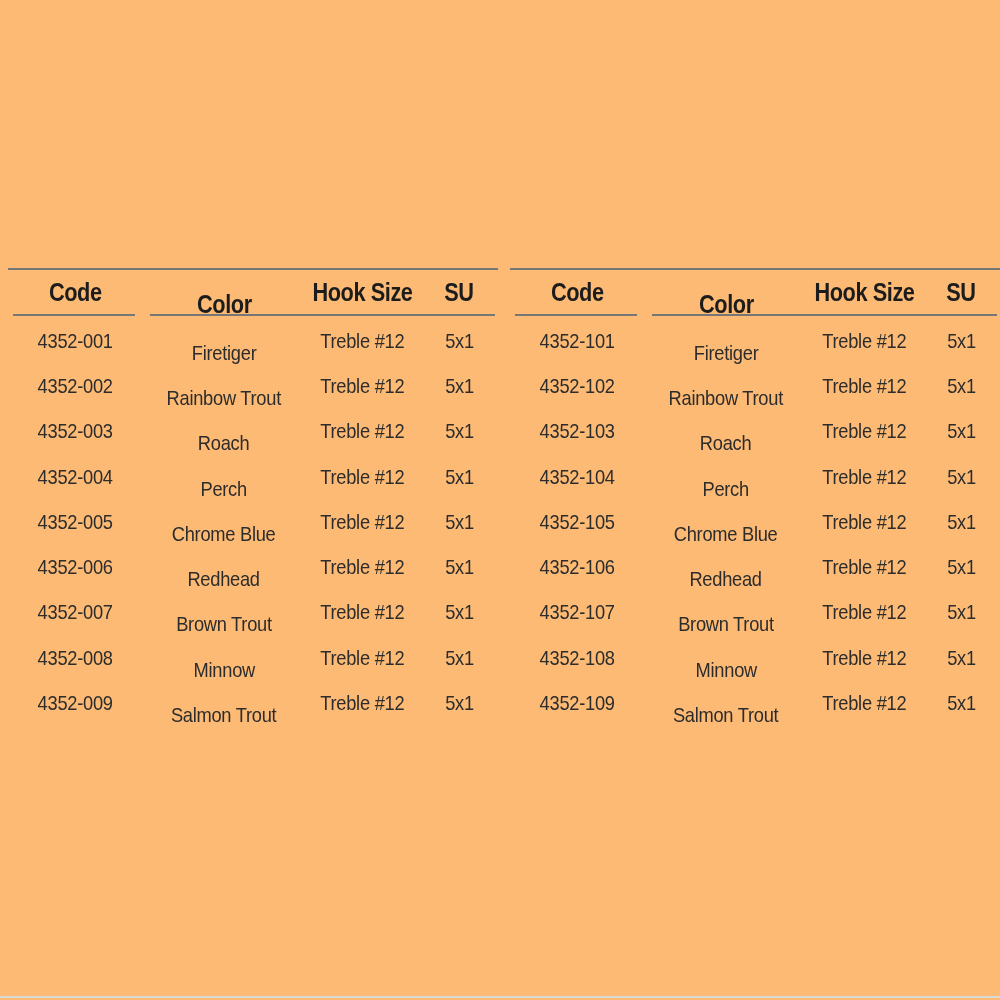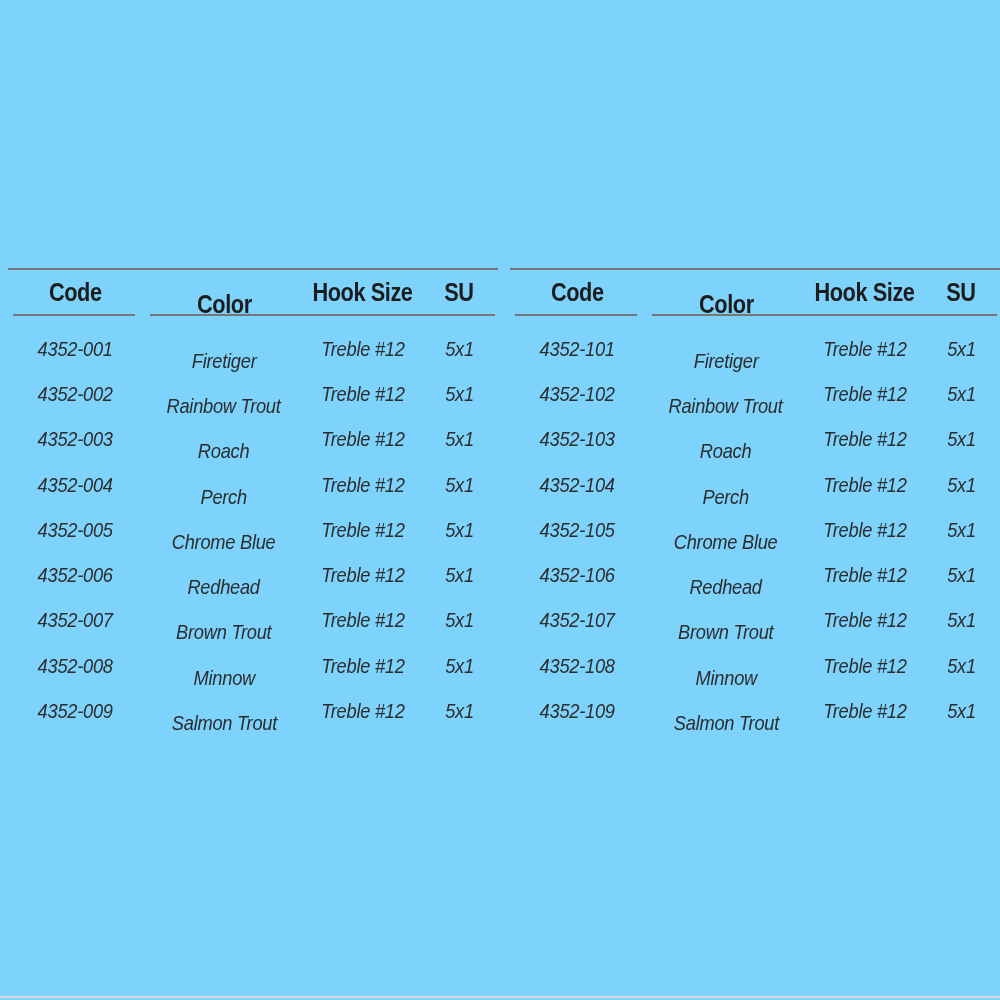--- a/index.html
+++ b/index.html
@@ -5,21 +5,21 @@
   html, body {
     margin: 0;
     padding: 0;
     background: #ffffff;
     font-family: "Liberation Sans", sans-serif;
   }
   #page {
     position: relative;
     width: 1000px;
     height: 1000px;
-    background: #7dd3fc;
+    background: #fdba74;
     overflow: hidden;
   }
   .tables-wrap {
     position: absolute;
     top: 268px;
     left: 0;
     width: 1000px;
     display: flex;
   }
   .spec-table { position: relative; width: 490px; }
@@ -64,21 +64,21 @@
     height: 2px;
     background: #767676;
   }
   .rule-rest {
     position: absolute;
     left: 142px;
     right: 3px;
     height: 2px;
     background: #767676;
   }
-  .rows { padding-top: 10px; font-style: italic; }
+  .rows { padding-top: 2px; }
   .row {
     display: flex;
     height: 45.3px;
     align-items: center;
   }
   .td .txt {
     font-size: 21px;
     color: #2c2c2c;
     letter-spacing: -0.3px;
   }

